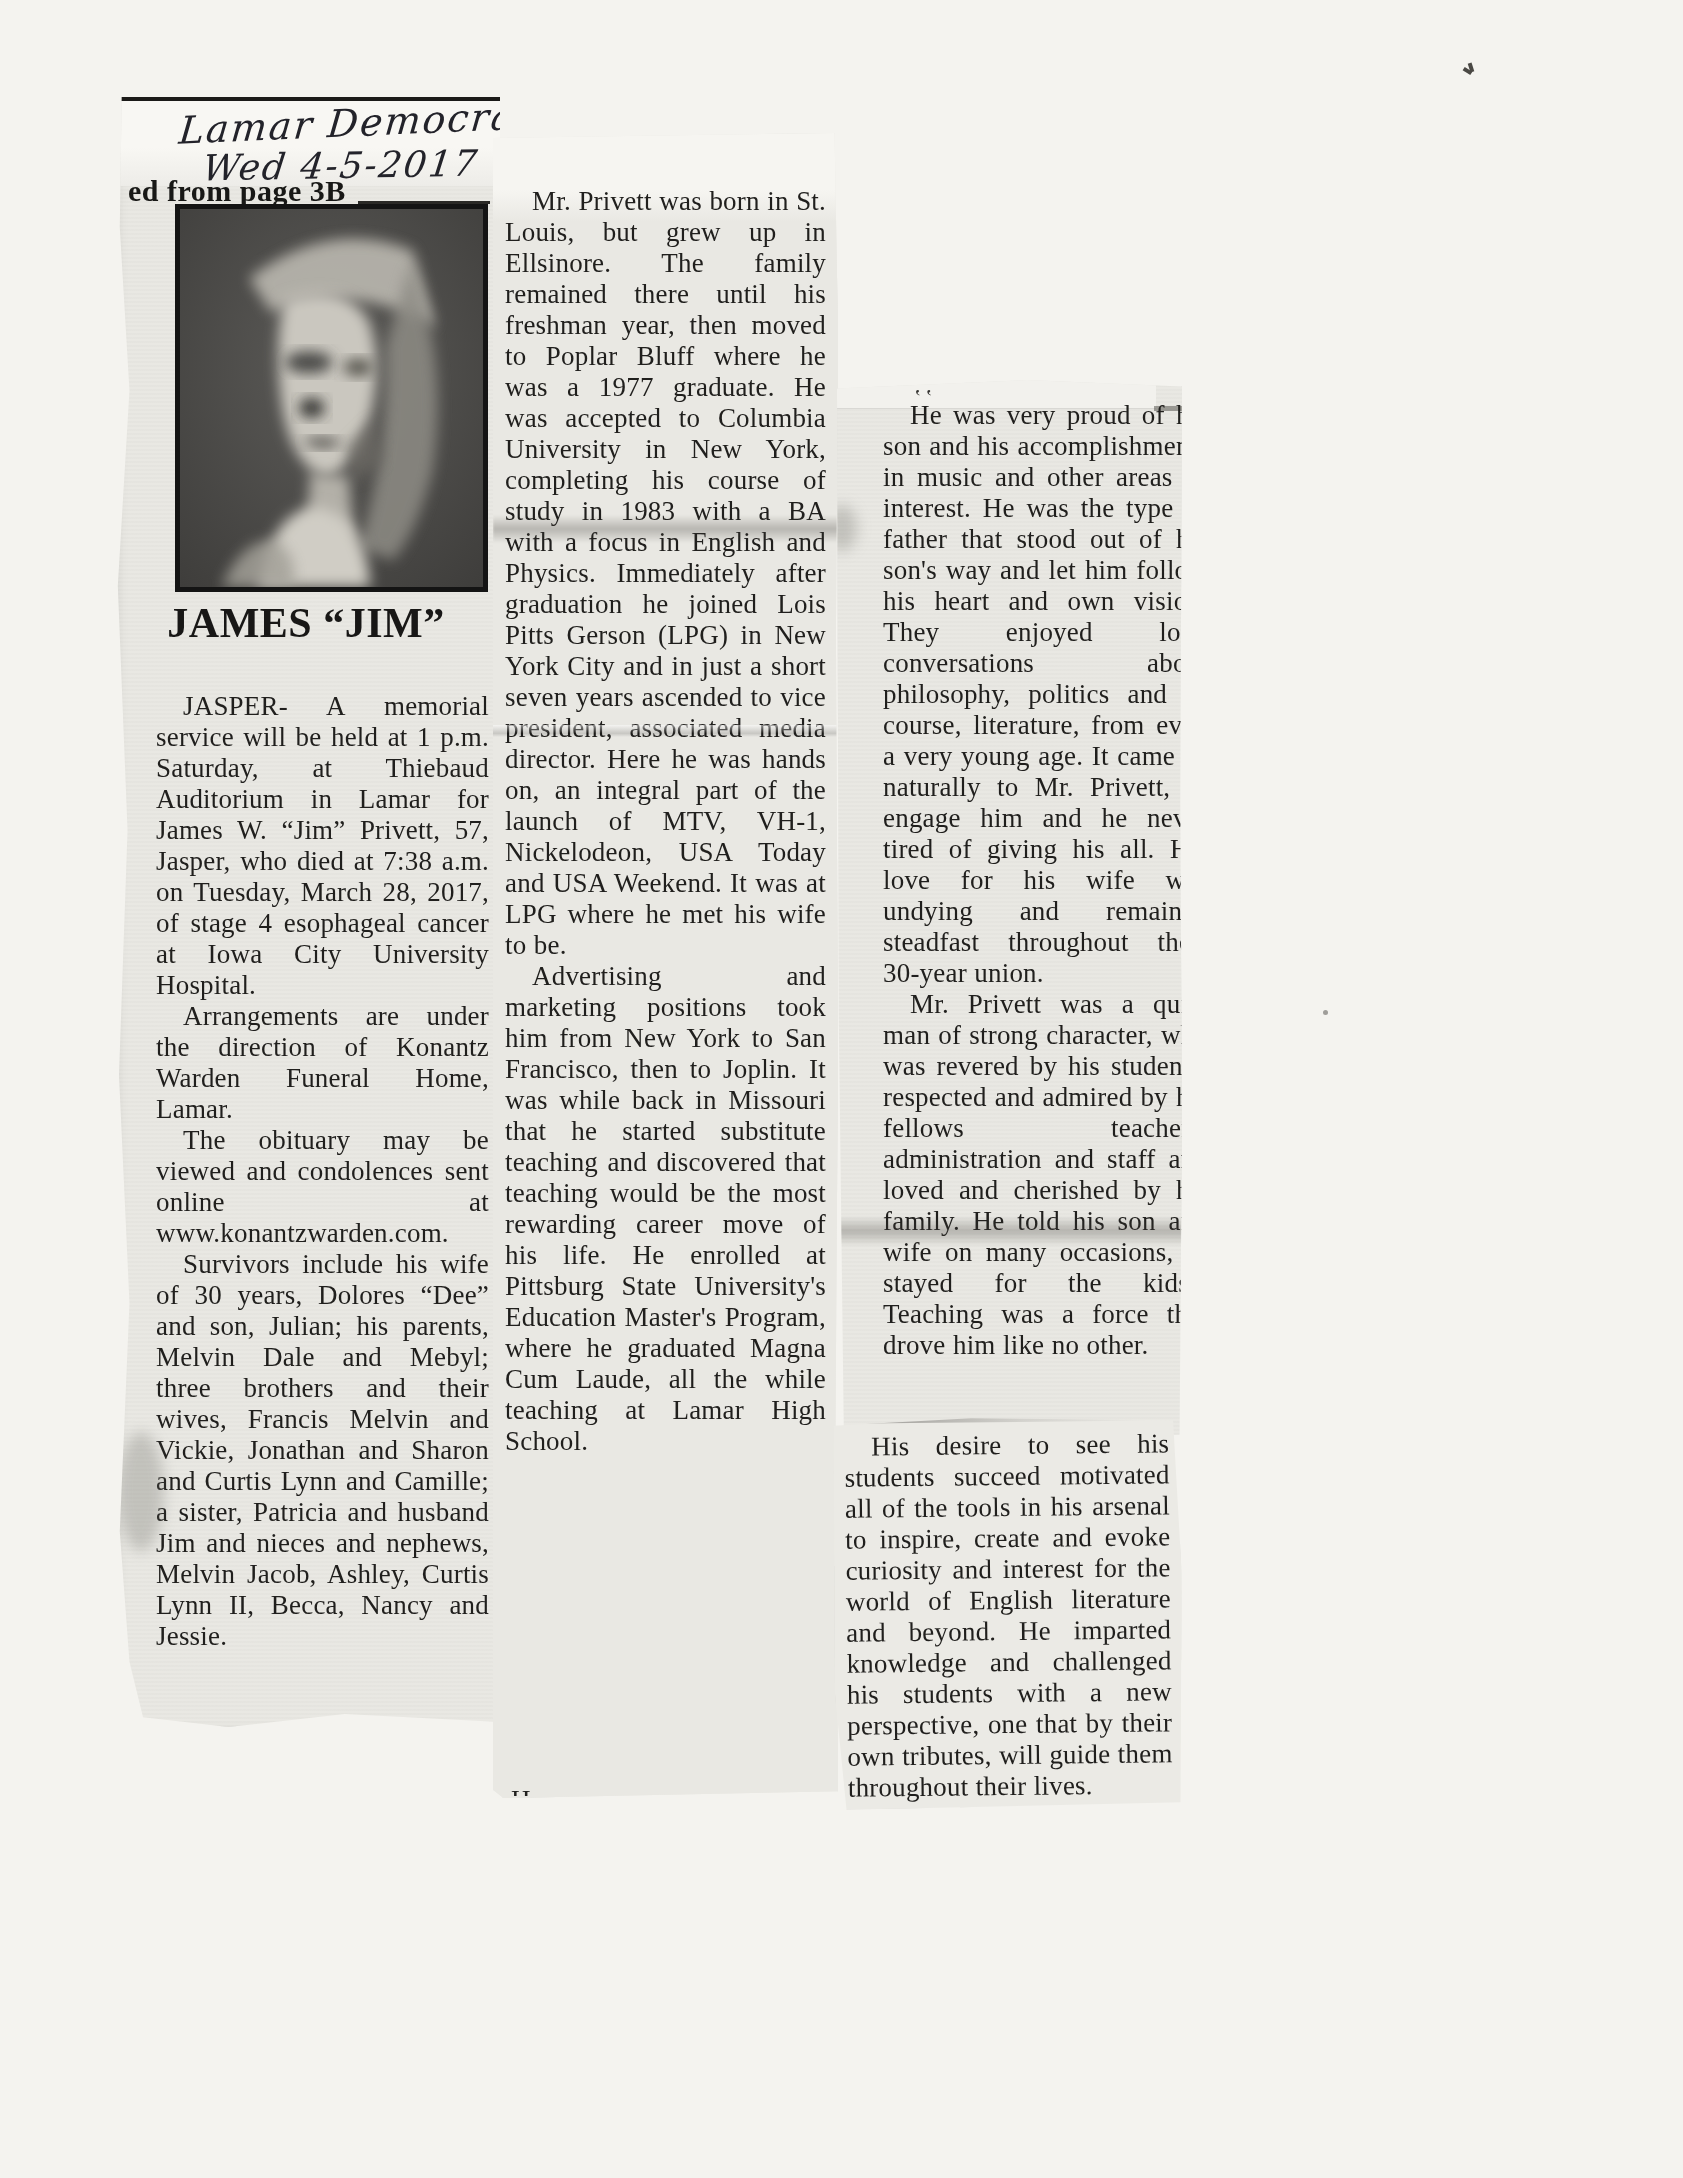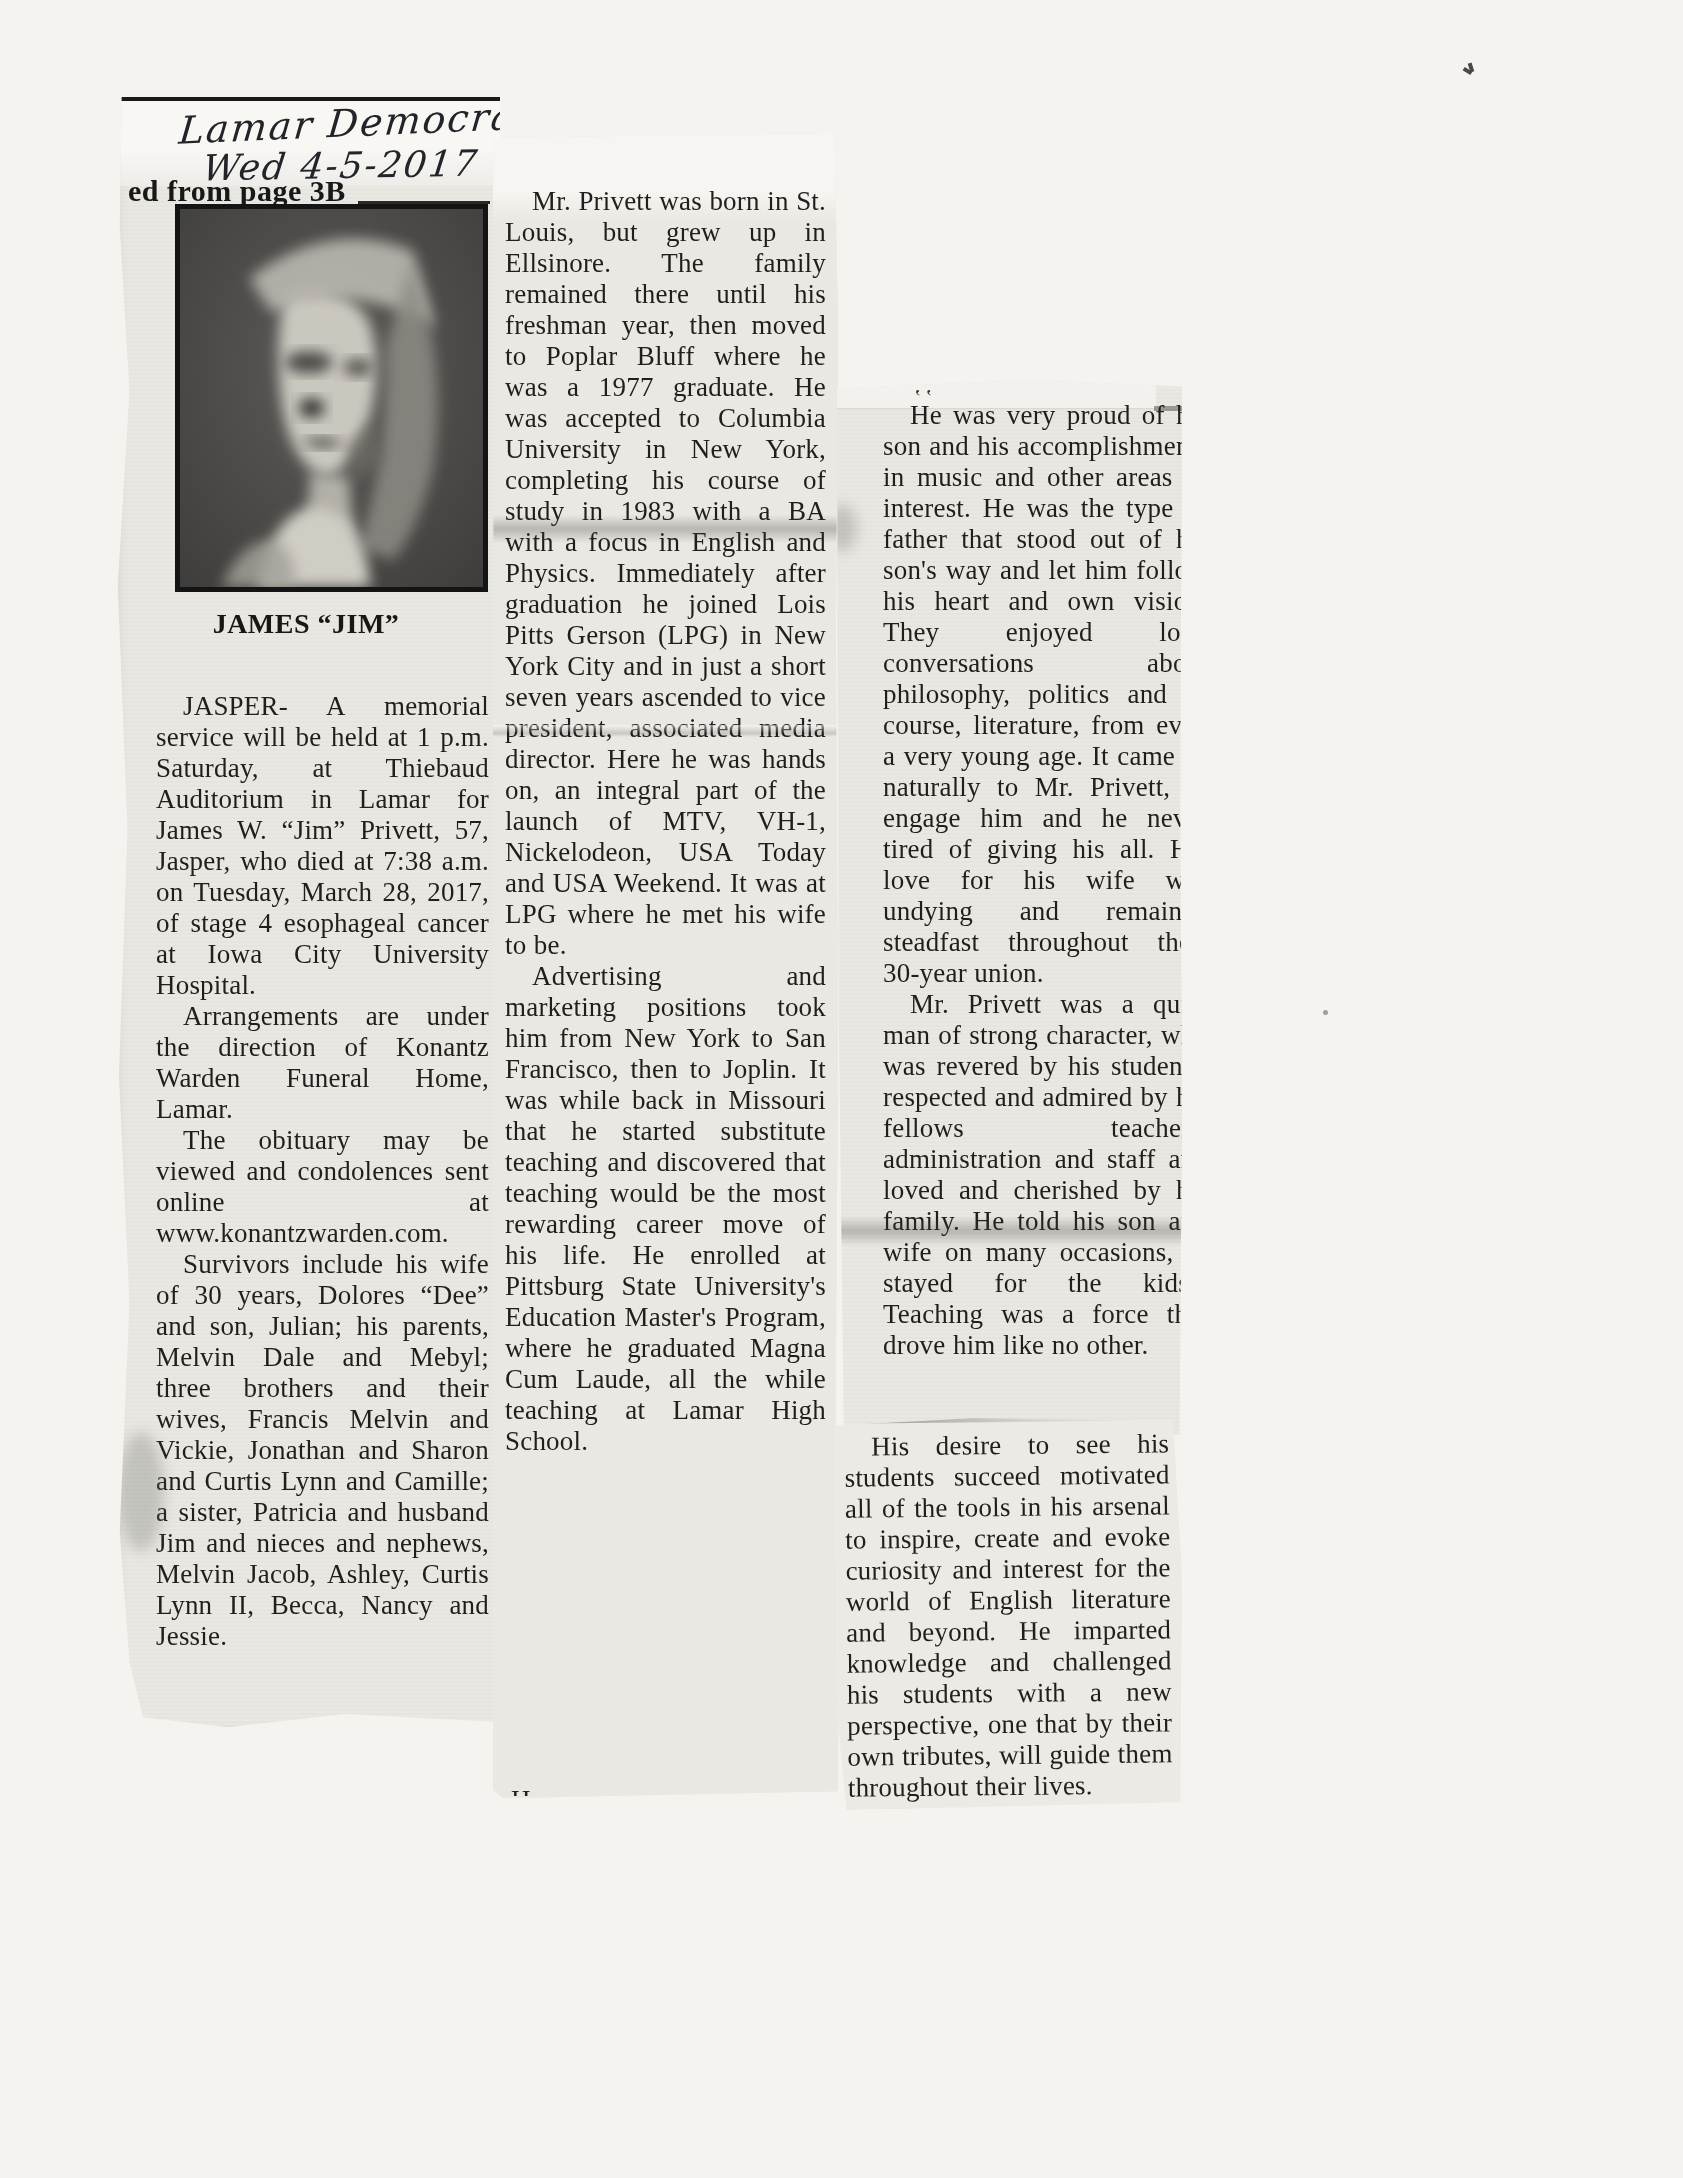--- a/index.html
+++ b/index.html
@@ -19,21 +19,21 @@
       letter-spacing:2px;white-space:nowrap;}
   .hw1{top:4px;left:67px;font-size:38px;transform:rotate(-2.5deg) skewX(-8deg);}
   .hw2{top:48px;left:91px;font-size:36px;transform:rotate(-1deg) skewX(-8deg);}
   .continued{position:absolute;top:77px;left:16px;right:6px;display:flex;align-items:flex-end;
              font-weight:700;font-size:30px;letter-spacing:0.5px;color:#181816;}
   .cont-rule{flex:1;height:0;border-bottom:3px solid #2a2926;margin:0 4px 4px 12px;}
   .photo-frame{position:absolute;top:107px;left:63px;width:313px;height:388px;
                border:5px solid #141414;box-sizing:border-box;background:#474745;}
   .photo-frame svg{display:block;width:100%;height:100%;}
   .headline{position:absolute;top:501px;left:0;width:100%;text-align:center;
-            font-weight:700;font-size:28px;line-height:51px;letter-spacing:0.5px;color:#181716;}
+            font-weight:700;font-size:42px;line-height:51px;letter-spacing:0.5px;color:#181716;}
   .bodycol{position:absolute;font-size:27px;line-height:31px;text-align:justify;
            letter-spacing:0.2px;word-spacing:0.5px;hyphens:auto;-webkit-hyphens:auto;color:#201f1d;}
   .bodycol p{margin:0;text-indent:27px;}
   .col1{top:594px;left:44px;width:333px;}
   
   .piece-mid{left:493px;top:133px;width:345px;height:1665px;
     background:linear-gradient(180deg,#f6f5f1 0 57px, #e9e8e3 89px),#e9e8e3;
     clip-path:polygon(0 0.3%,99% 0,100% 12%,99.4% 30%,100% 55%,99.2% 80%,100% 99.6%,3% 100%,0 99.5%);}
   .col2{top:53px;left:12px;width:321px;}
   .cutoff-strip{position:absolute;left:18px;bottom:2px;height:11px;overflow:hidden;

